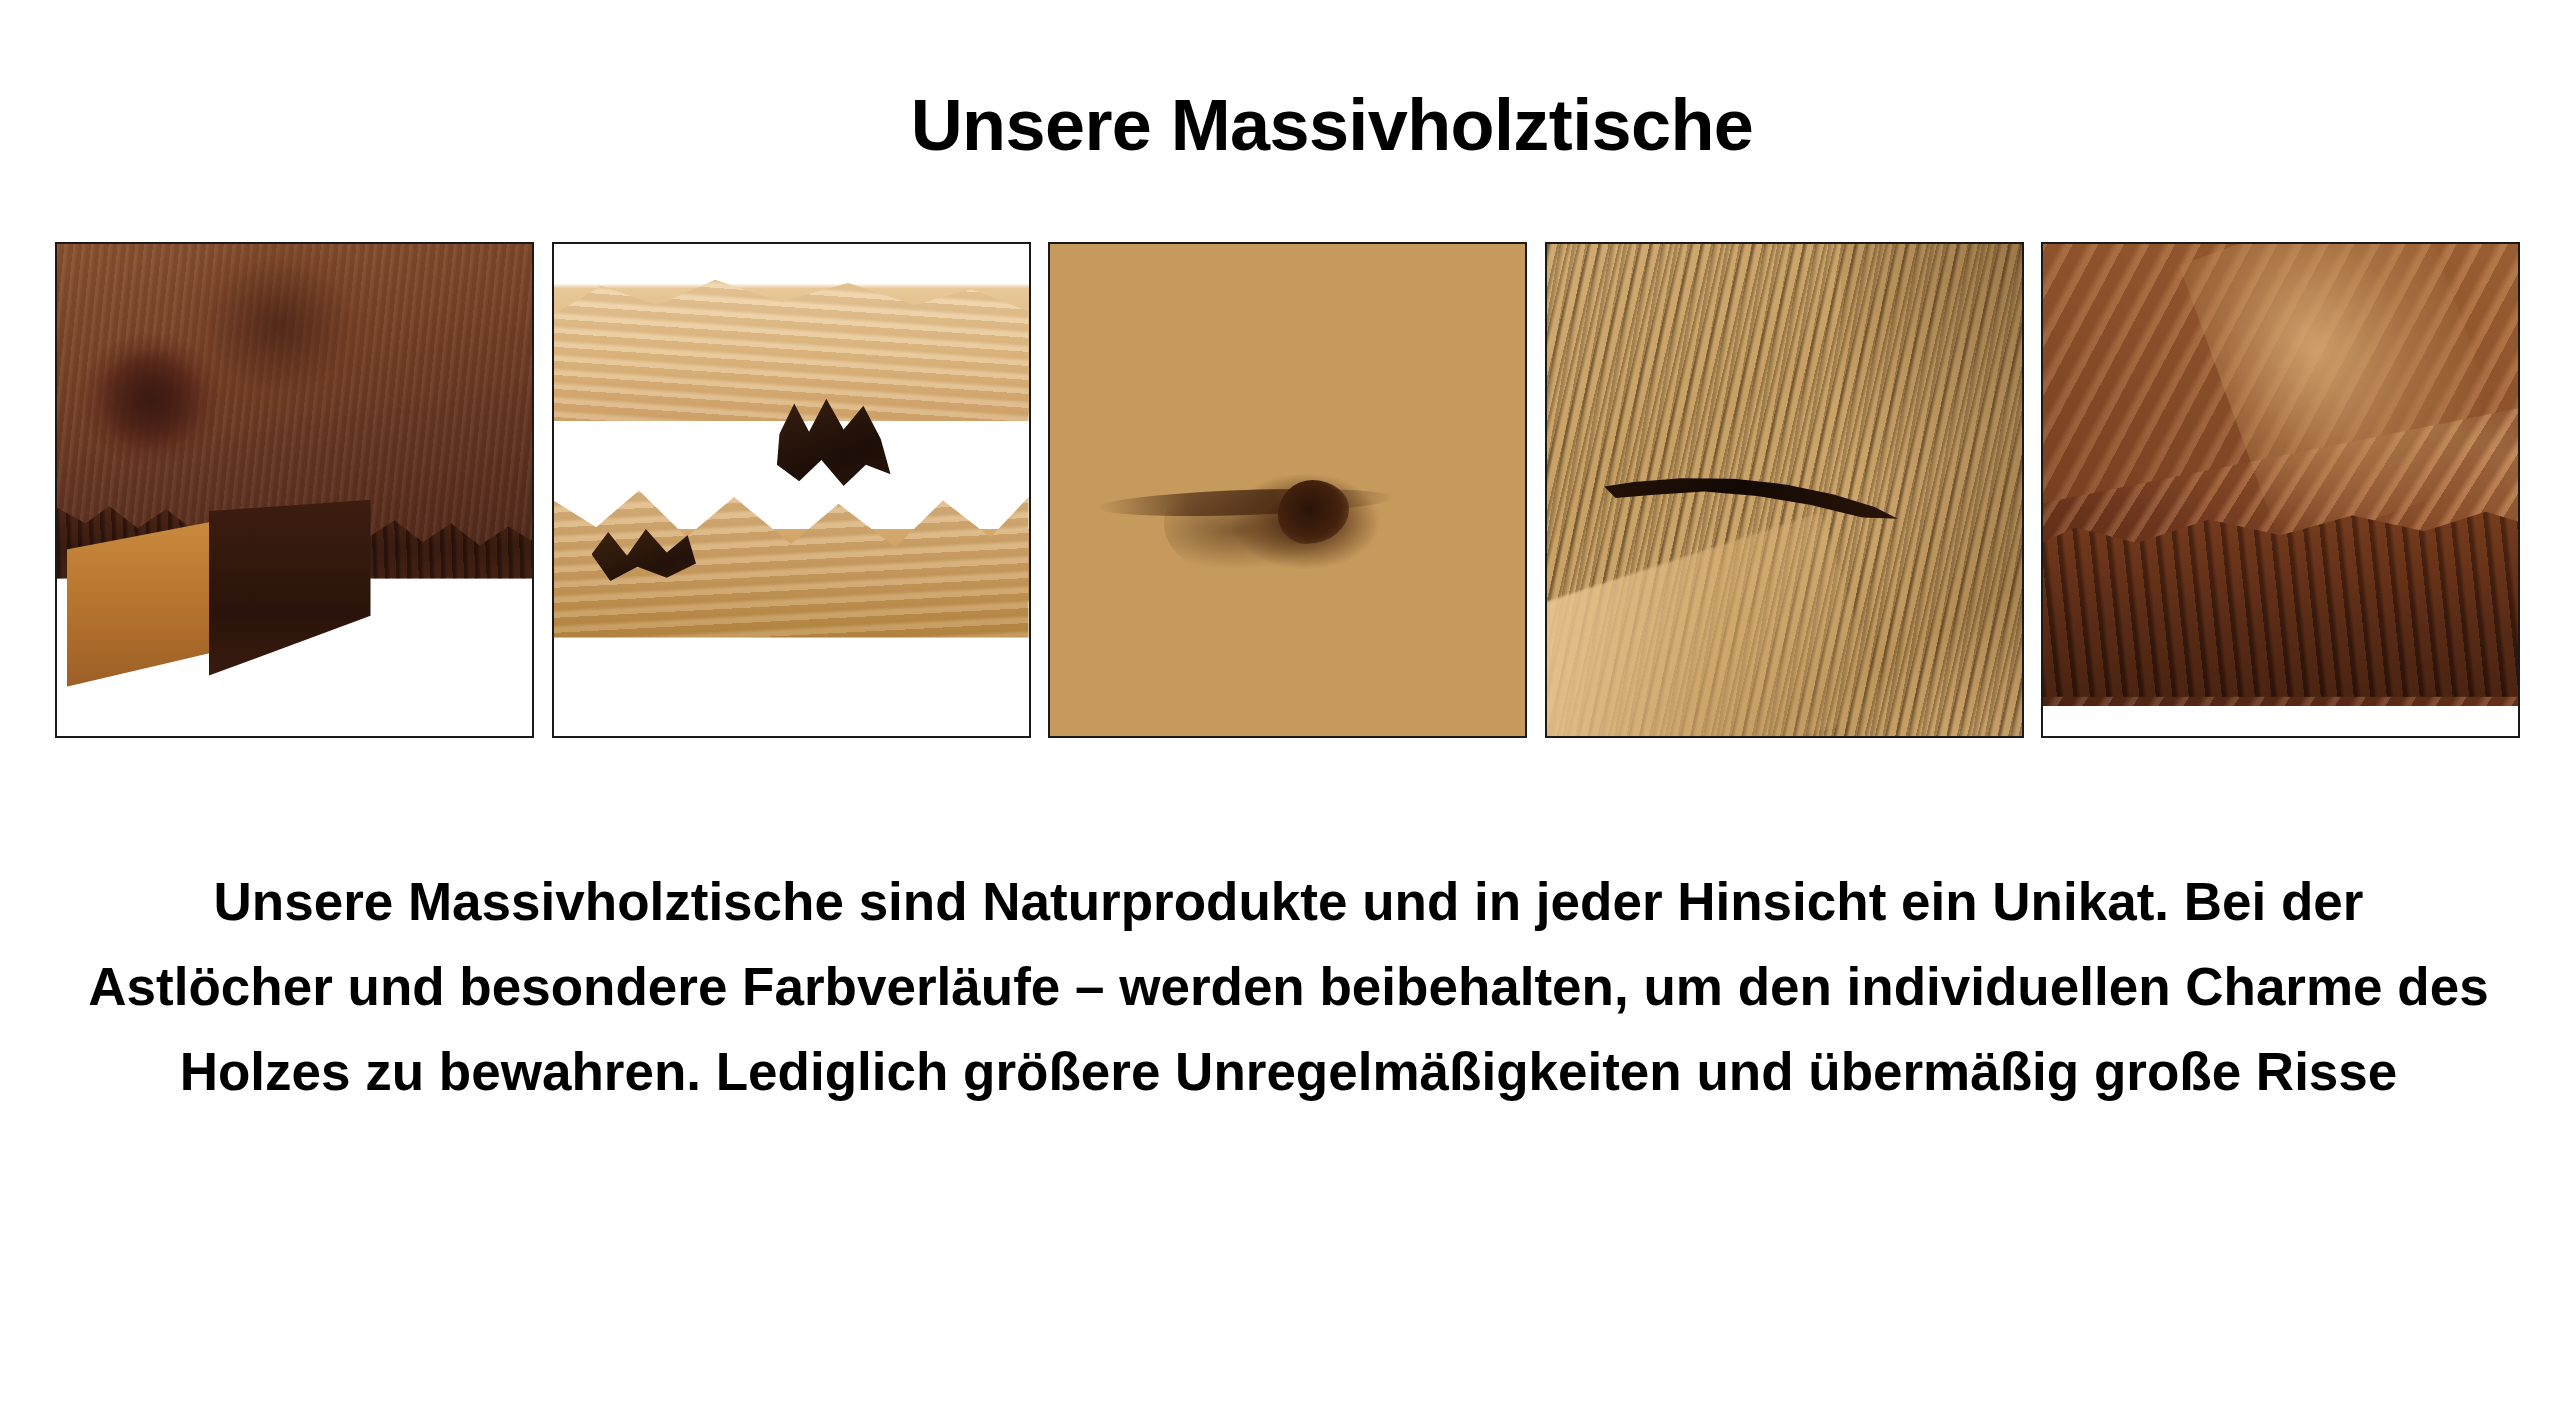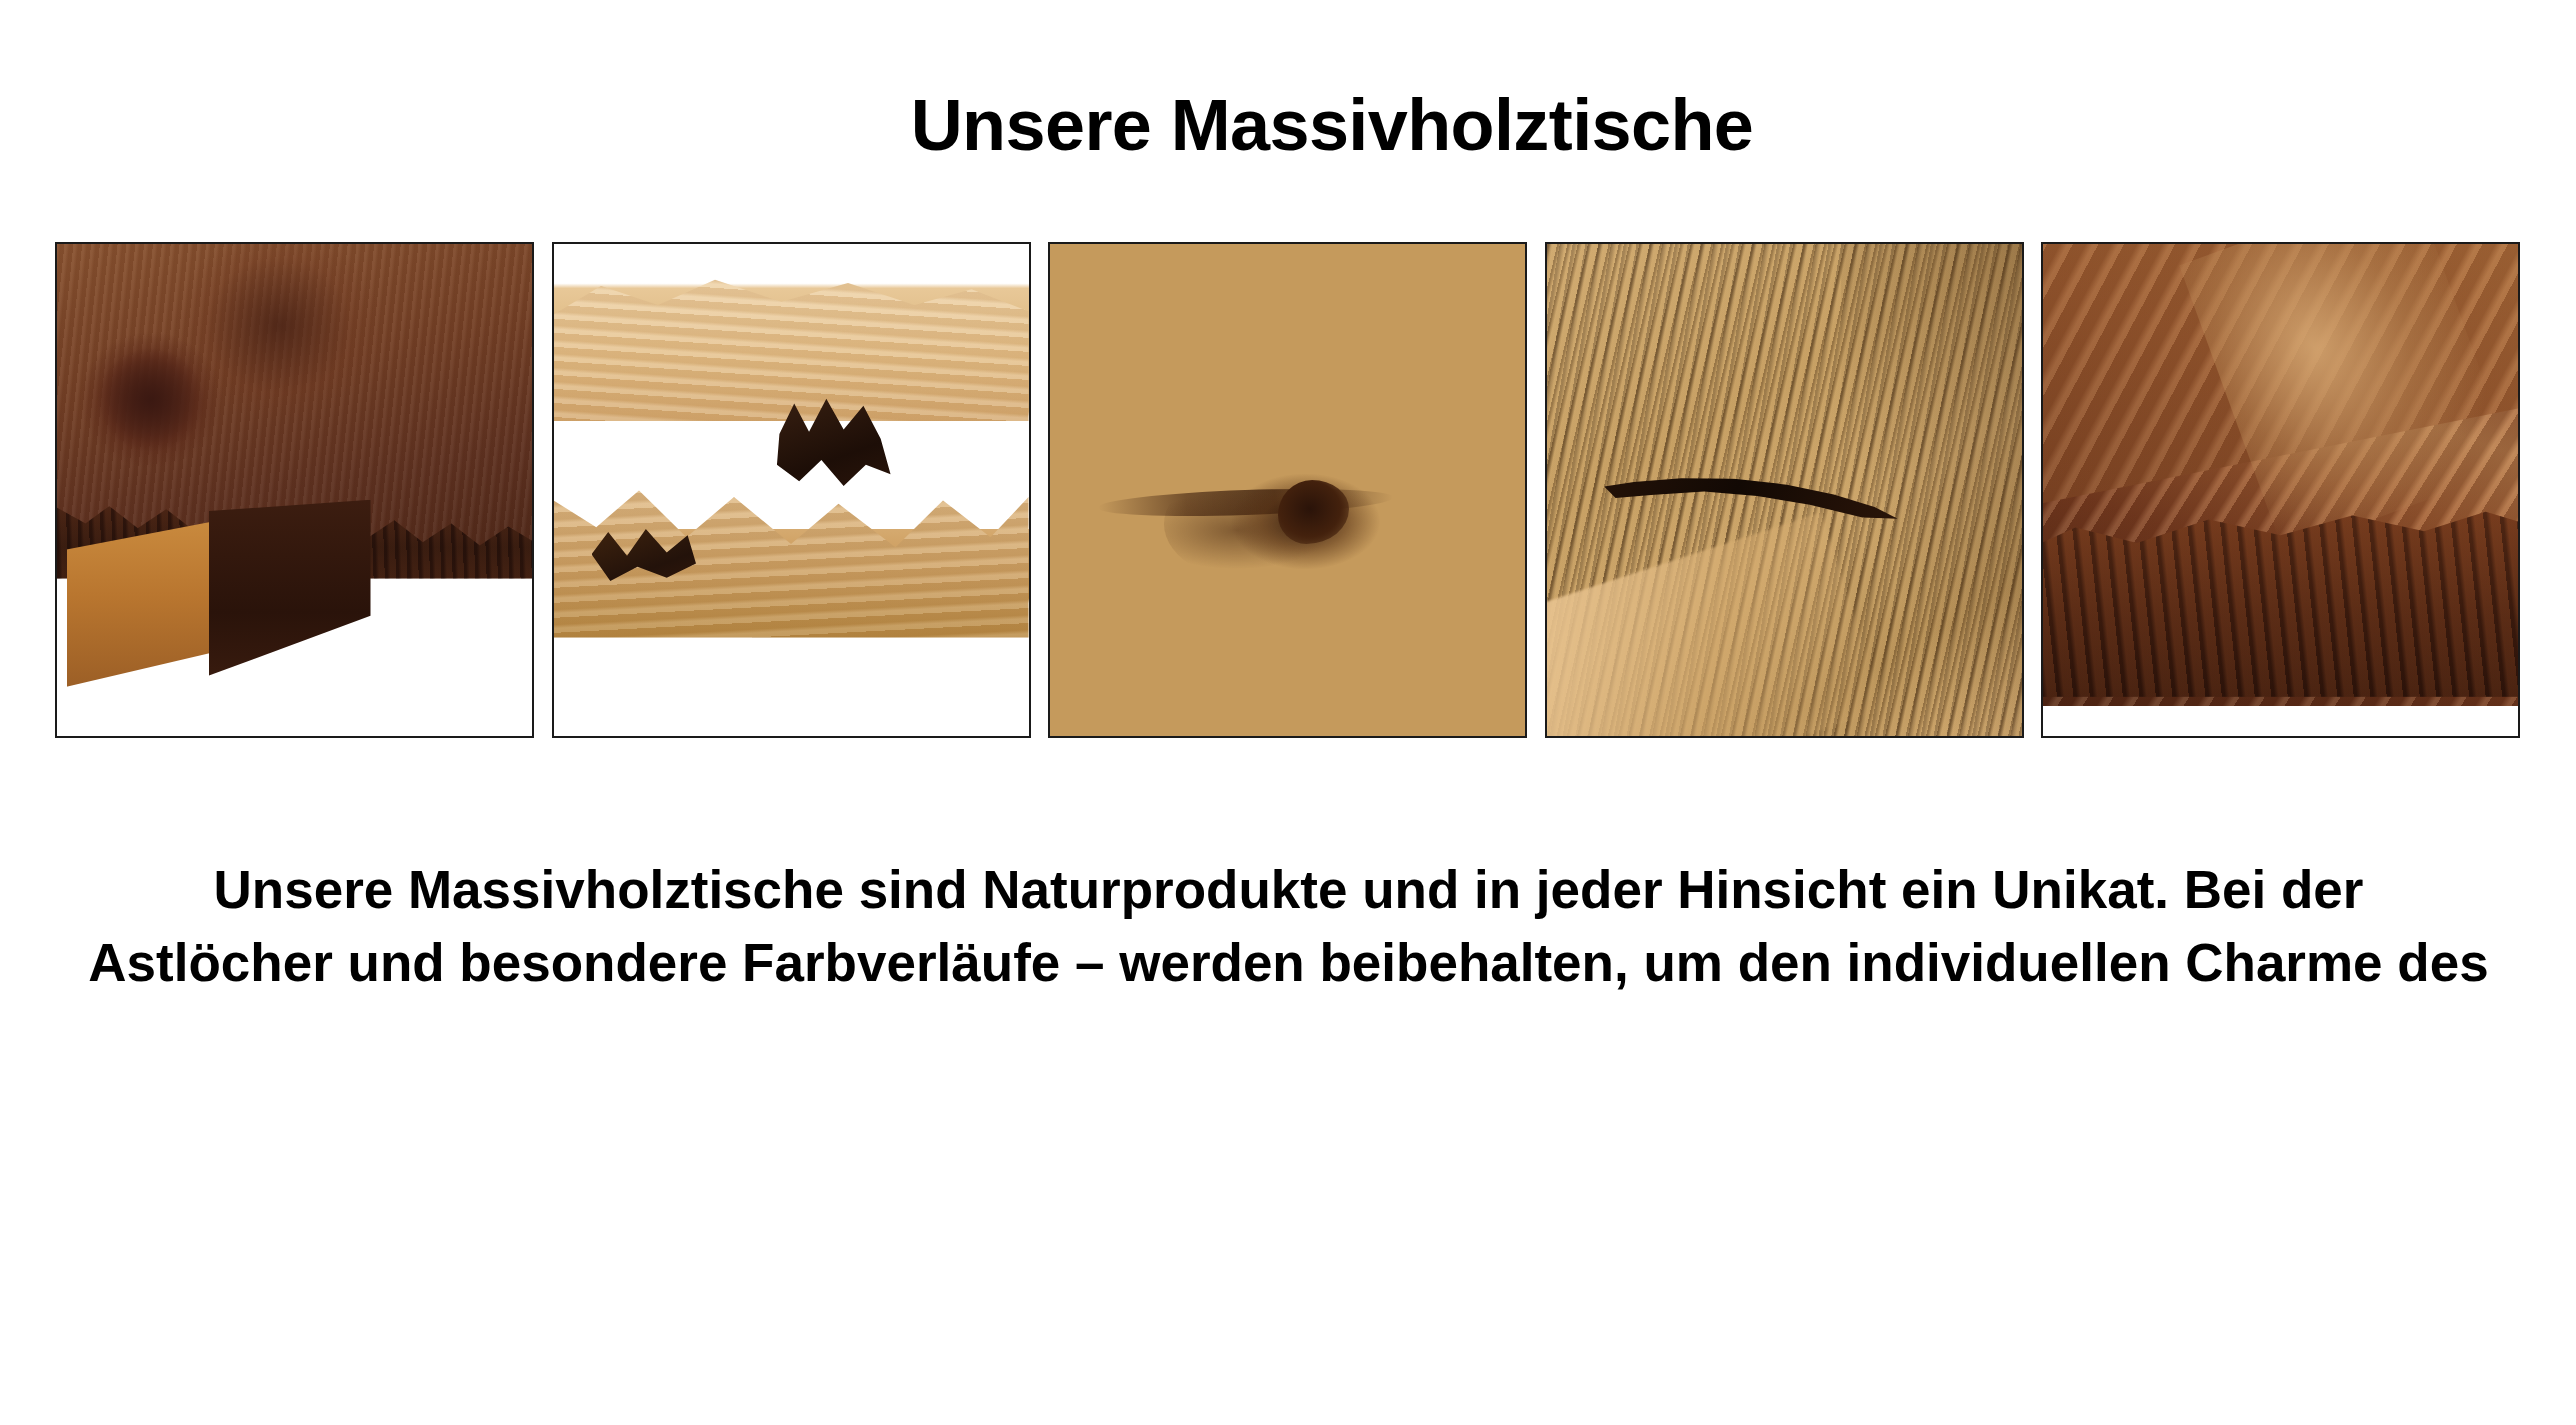--- a/index.html
+++ b/index.html
@@ -313,21 +313,21 @@
     top: 852px;
     left: 57px;
     width: 2463px;
     text-align: center;
     font-size: 53px;
     font-weight: bold;
     line-height: 1.30;
     color: #000000;
   }
   .body-text p {
-    margin: 4px;
+    margin: 16px;
   }
   .body-text p + p {
     margin-top: 0;
   }
 </style>
 </head>
 <body>
 
 <div class="page">
 
@@ -379,16 +379,17 @@
         <div class="frontedge"></div>
         <div class="bottomwhite"></div>
       </div>
     </div>
 
   </div>
 
   <div class="body-text">
     <p>Unsere Massivholztische sind Naturprodukte und in jeder Hinsicht ein Unikat. Bei der</p>
     <p>Astlöcher und besondere Farbverläufe – werden beibehalten, um den individuellen Charme des</p>
+    <p>Holzes zu bewahren. Lediglich größere Unregelmäßigkeiten und übermäßig große Risse</p>
   </div>
 
 </div>
 
 
 </body></html>

